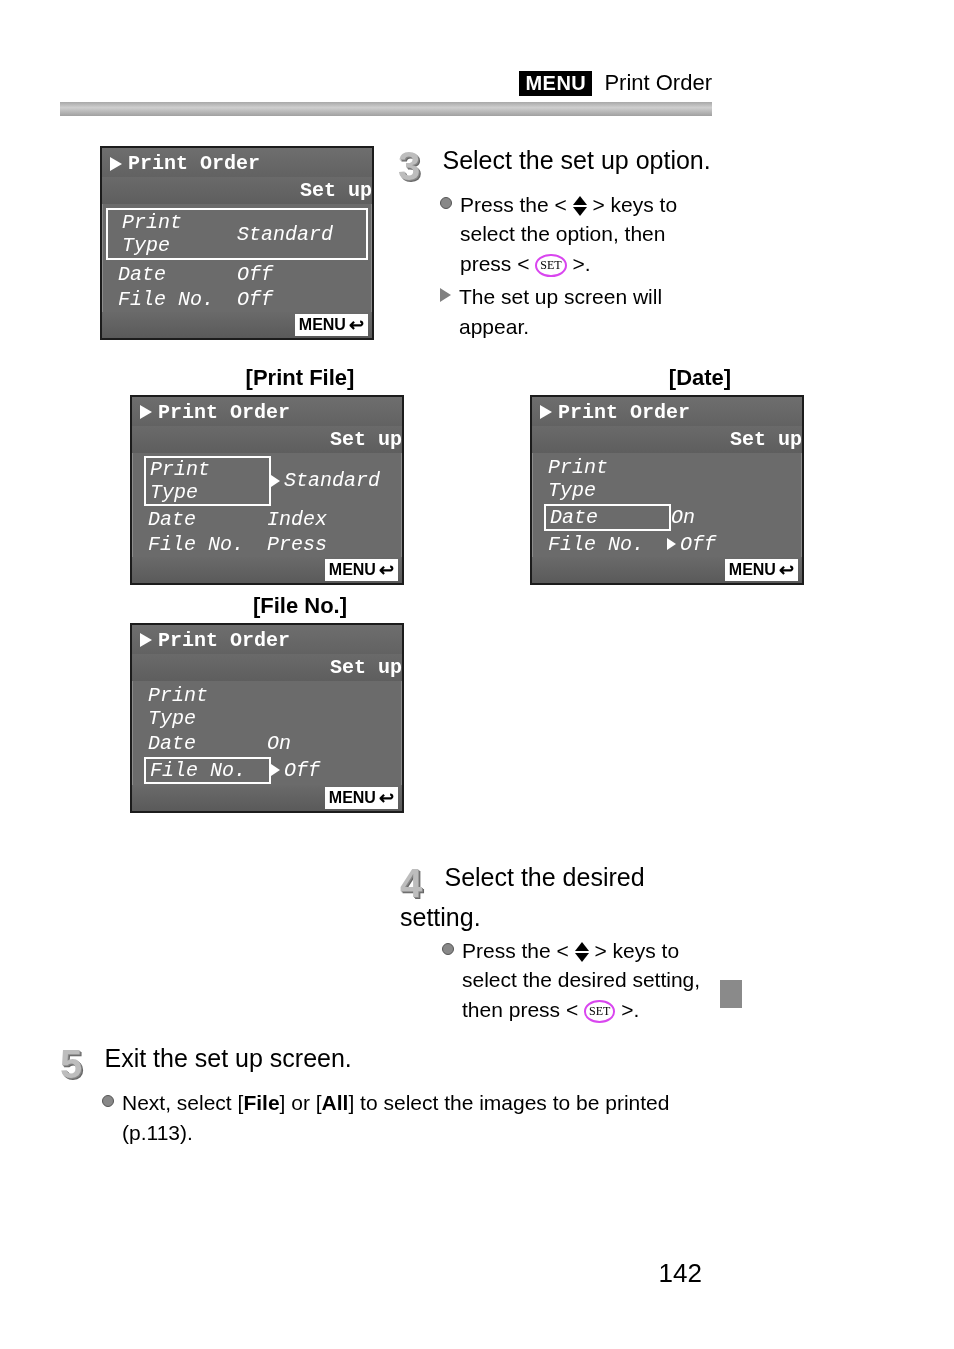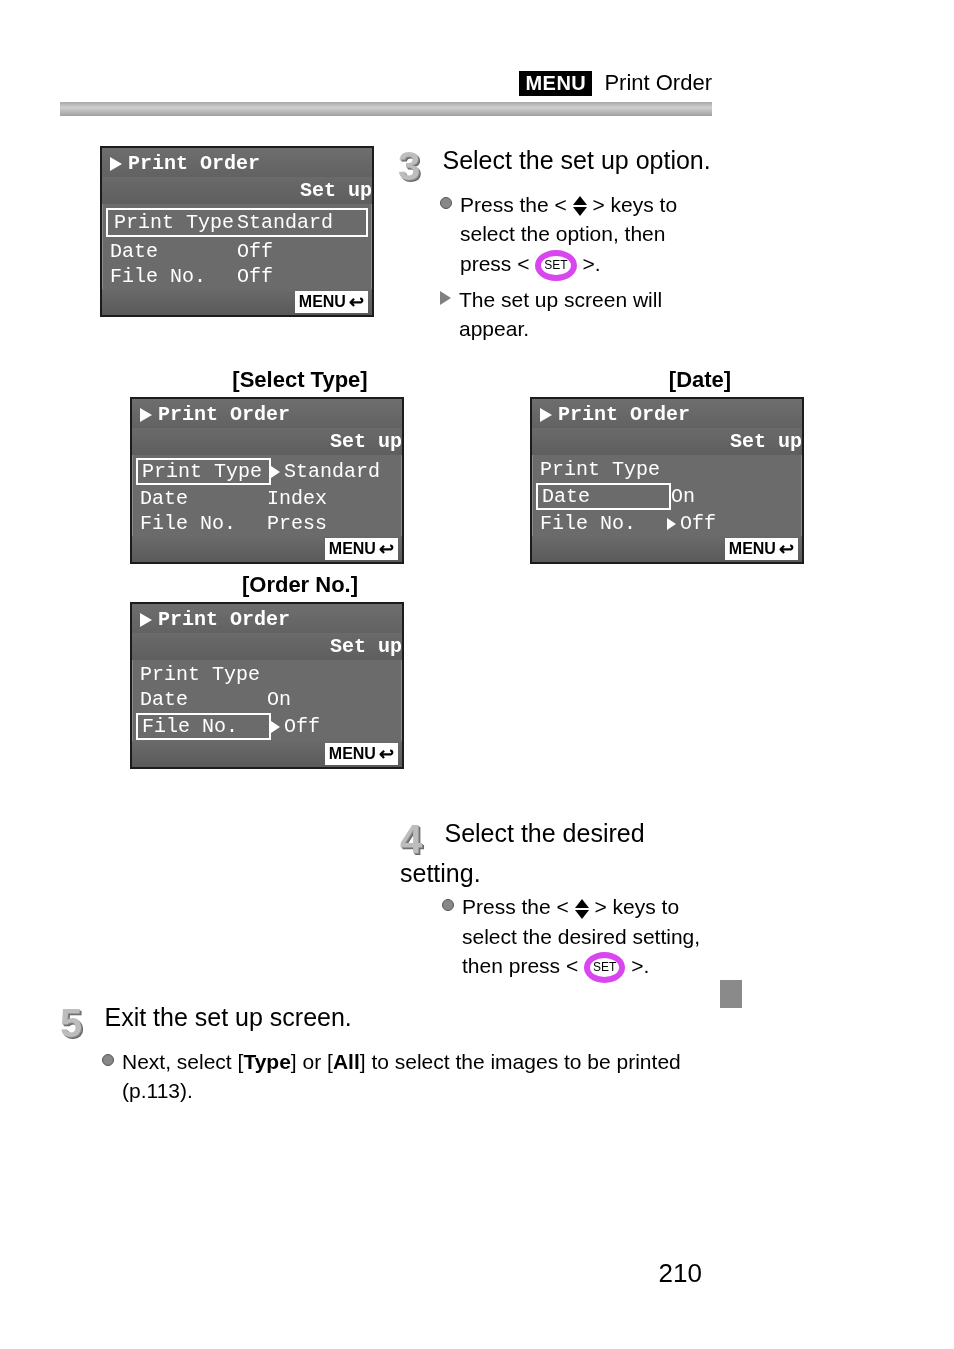--- a/index.html
+++ b/index.html
@@ -65,21 +65,22 @@
     text-align: right;
     padding: 2px 0;
     background: linear-gradient(to bottom, #6a6a6a, #5e5e5e);
     font-weight: bold;
   }
   .lcd .rows {
     padding: 2px 2px 0 2px;
   }
   .lcd .row {
     display: flex;
-    padding: 1px 6px;
+    padding: 1px 14px;
+    font-style: italic;
   }
   .lcd .row .lbl { width: 50%; }
   .lcd .row .val { width: 50%; display:flex; align-items:center; gap:4px; }
   .lcd .row.box-lbl .lbl {
     border: 2px solid #fff;
     padding: 0 4px;
     margin-left: -4px;
   }
   .lcd .sel-tri {
     display:inline-block;
@@ -177,26 +178,26 @@
   }
   .updown::after {
     content:"";
     border-left:7px solid transparent;
     border-right:7px solid transparent;
     border-top:9px solid #000;
     margin-top:2px;
   }
   .set-btn {
     display:inline-block;
-    border:6px solid #d946ef;
+    border:2px solid #d946ef;
     border-radius:50%;
     font-size:12px;
     padding:1px 3px;
     vertical-align:middle;
-    font-family: Liberation Sans, sans-serif;
+    font-family: Liberation Serif, serif;
   }
 
   .mid-grid {
     margin-top: 24px;
     display:grid;
     grid-template-columns: 1fr 1fr;
     column-gap: 60px;
     row-gap: 8px;
     margin-left: 70px;
     width: 740px;
@@ -288,21 +289,21 @@
         <div class="li">
           <span class="tri"></span>
           <div>The set up screen will appear.</div>
         </div>
       </div>
     </div>
   </div>
 
   <div class="mid-grid">
     <div>
-      <div class="col-head">[Select Type]</div>
+      <div class="col-head">[Print File]</div>
       <div class="lcd lcd-small">
         <div class="title-row">
           <span class="play-icon"></span>
           <span>Print Order</span>
         </div>
         <div class="subtitle">Set up</div>
         <div class="rows">
           <div class="row box-lbl">
             <span class="lbl">Print Type</span>
             <span class="val">
@@ -356,21 +357,21 @@
         <div class="footer">
           <span class="menu-chip">
               <span>MENU</span>
               <span class="ret">↩</span>
             </span>
         </div>
       </div>
     </div>
 
     <div>
-      <div class="col-head">[Order No.]</div>
+      <div class="col-head">[File No.]</div>
       <div class="lcd lcd-small">
         <div class="title-row">
           <span class="play-icon"></span>
           <span>Print Order</span>
         </div>
         <div class="subtitle">Set up</div>
         <div class="rows">
           <div class="row">
             <span class="lbl">Print Type</span>
             <span class="val"></span>
@@ -415,21 +416,21 @@
     </div>
   </div>
 
   <div class="step5-block">
     <span class="step-num">5</span>
     <span class="step-title">Exit the set up screen.</span>
     <div class="step-body">
       <div class="li">
         <span class="disc"></span>
         <div>
-          <span>Next, select [</span><b>Type</b><span>] or [</span><b>All</b><span>] to select the images to be printed (p.113).</span>
+          <span>Next, select [</span><b>File</b><span>] or [</span><b>All</b><span>] to select the images to be printed (p.113).</span>
         </div>
       </div>
     </div>
   </div>
 
   <div class="side-tab"></div>
-  <div class="page-num">210</div>
+  <div class="page-num">142</div>
 </div>
 
 </body></html>

